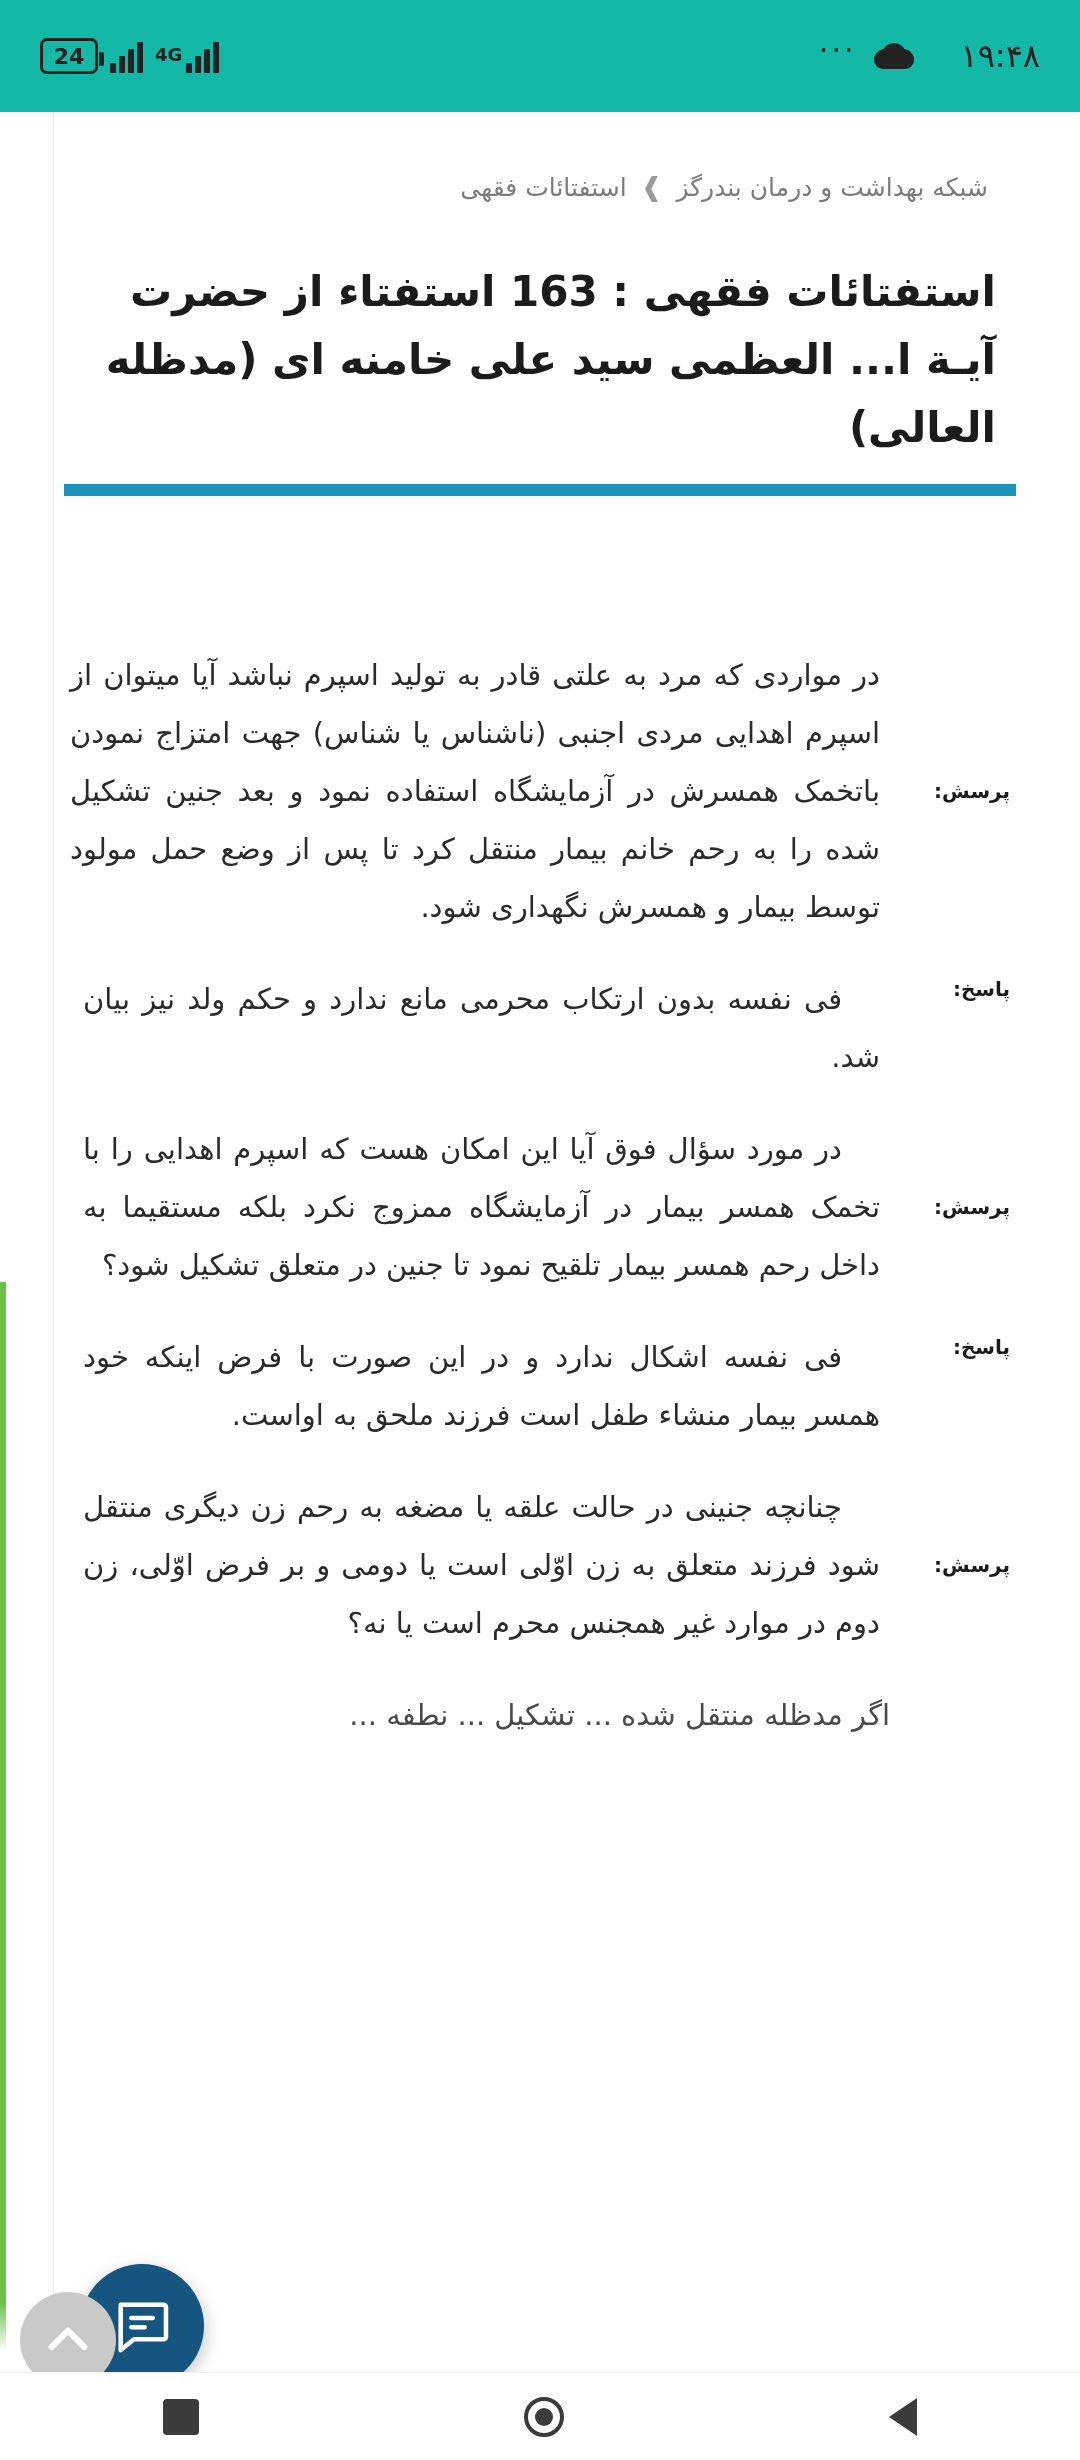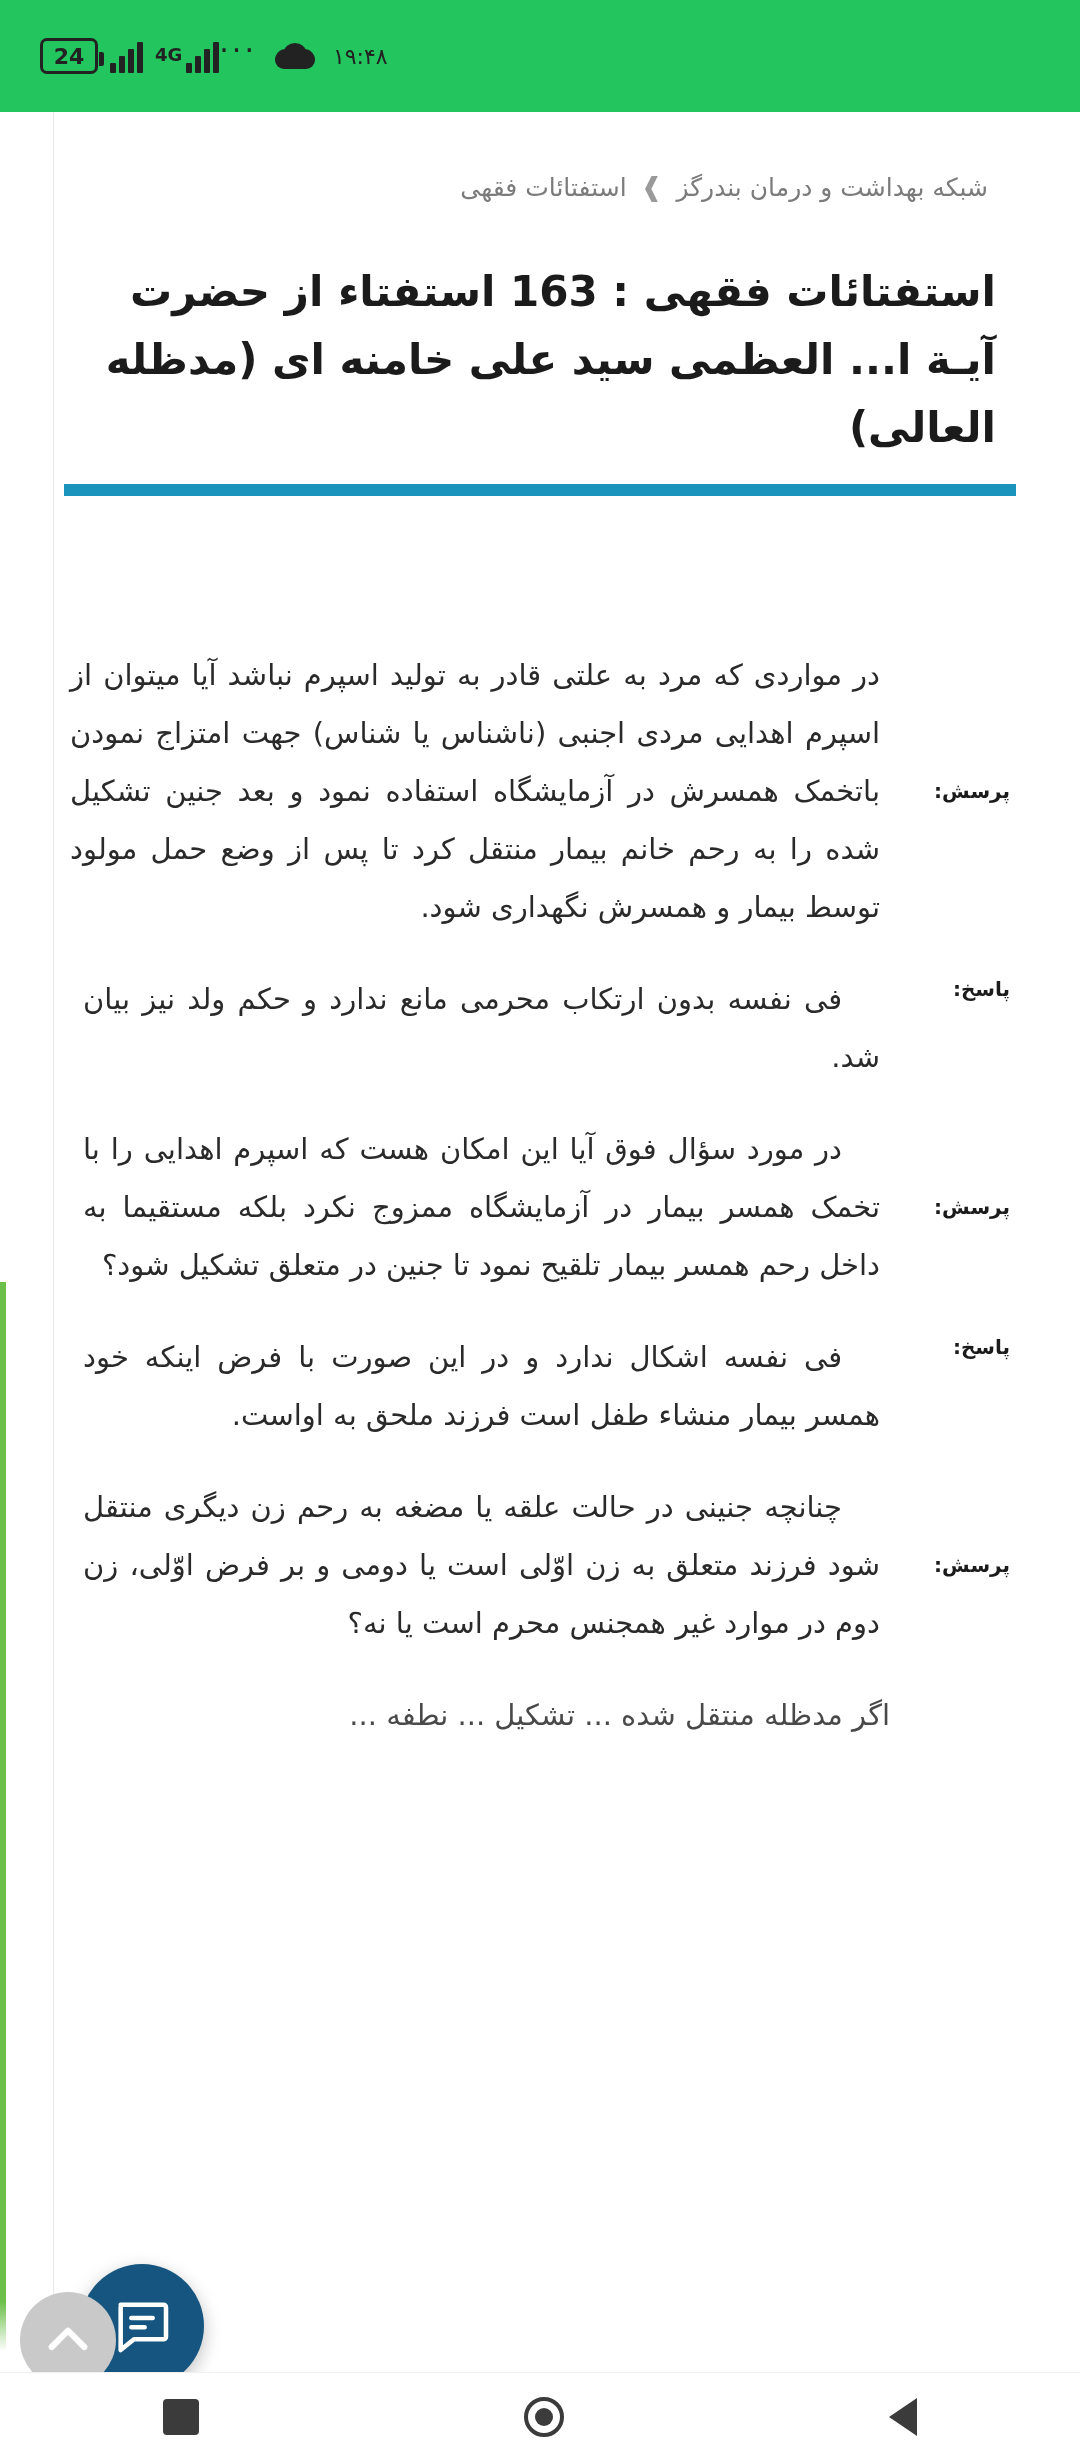--- a/index.html
+++ b/index.html
@@ -9,24 +9,24 @@
     background: #ffffff;
     font-family: "DejaVu Sans", "Liberation Sans", sans-serif;
     overflow: hidden;
   }
   body { position: relative; }
 
   
   .statusbar {
     height: 112px;
     width: 100%;
-    background: #22c55e;
-    display: flex;
-    align-items: center;
-    justify-content: flex-start;
+    background: #14b8a6;
+    display: flex;
+    align-items: center;
+    justify-content: space-between;
     padding: 0 40px;
     direction: ltr;
   }
   .status-left {
     display: flex;
     align-items: center;
     gap: 12px;
   }
   .battery-badge {
     border: 3px solid #222;
@@ -107,23 +107,24 @@
   }
   .cloud-icon::after {
     content: "";
     position: absolute;
     left: 9px; top: 0;
     width: 22px; height: 18px;
     background: #222;
     border-radius: 50%;
   }
   .clock {
-    font-size: 22px;
+    font-size: 32px;
     color: #222;
     font-weight: 500;
+    margin-left: 28px;
   }
 
   
   .page {
     position: absolute;
     top: 112px;
     left: 0;
     width: 1080px;
     height: 2260px;
     background: #ffffff;

